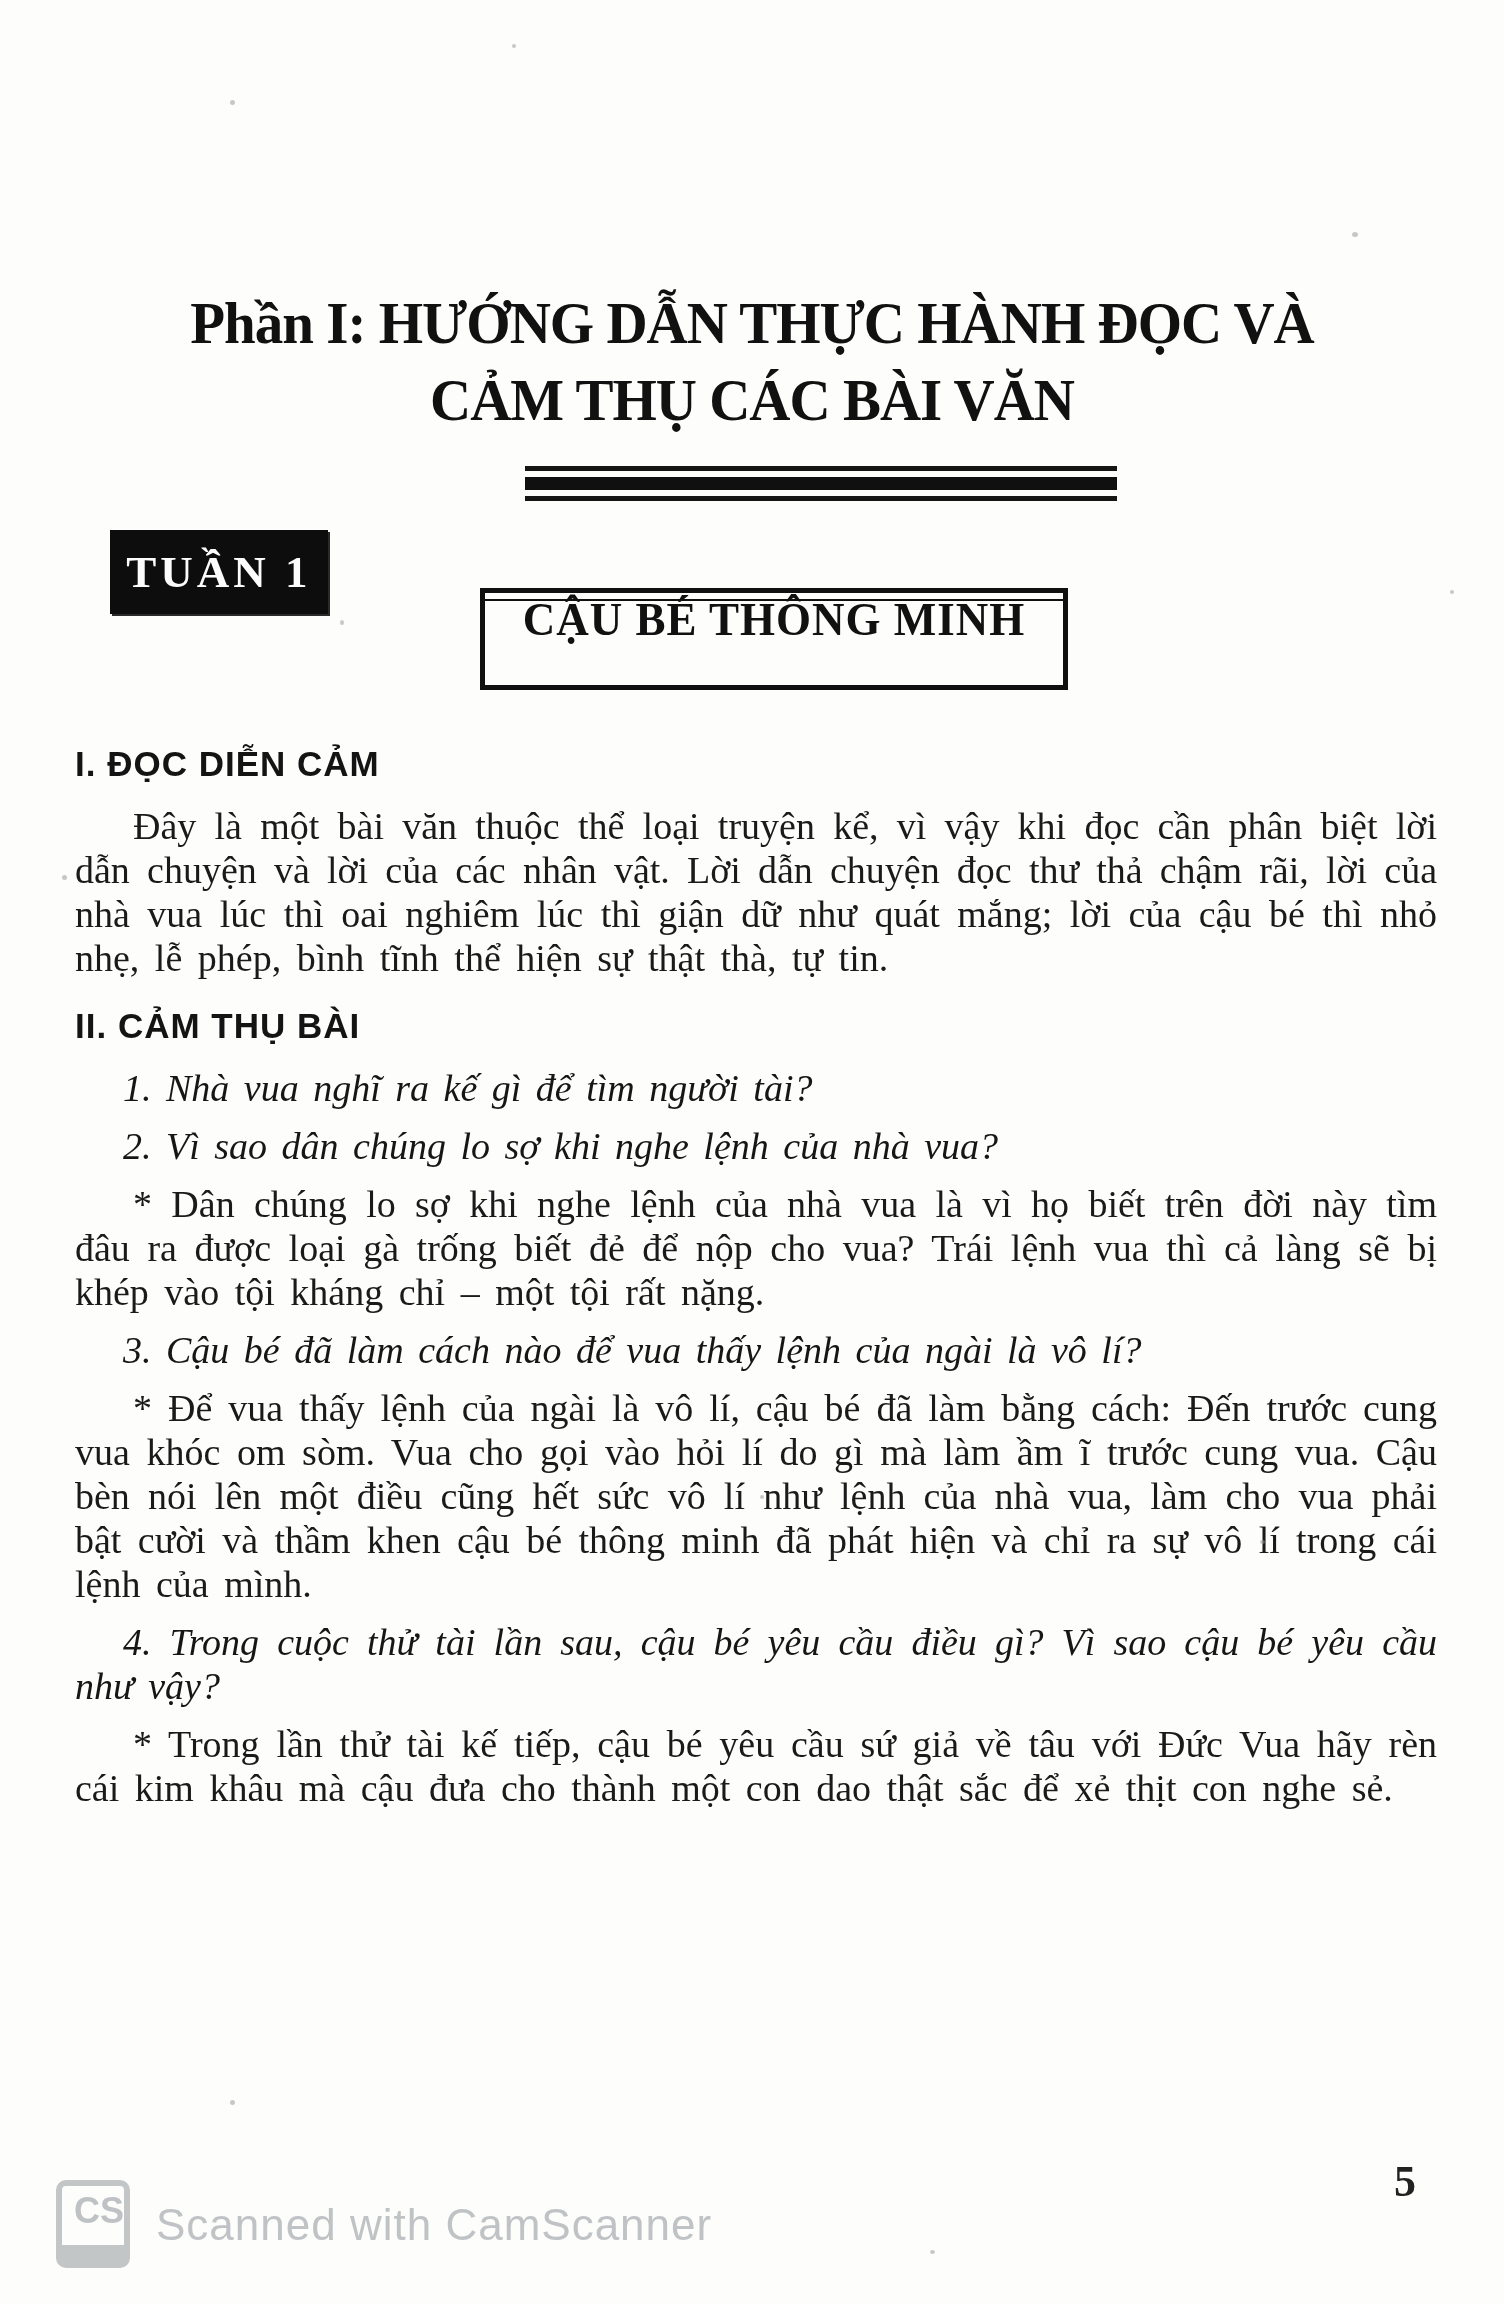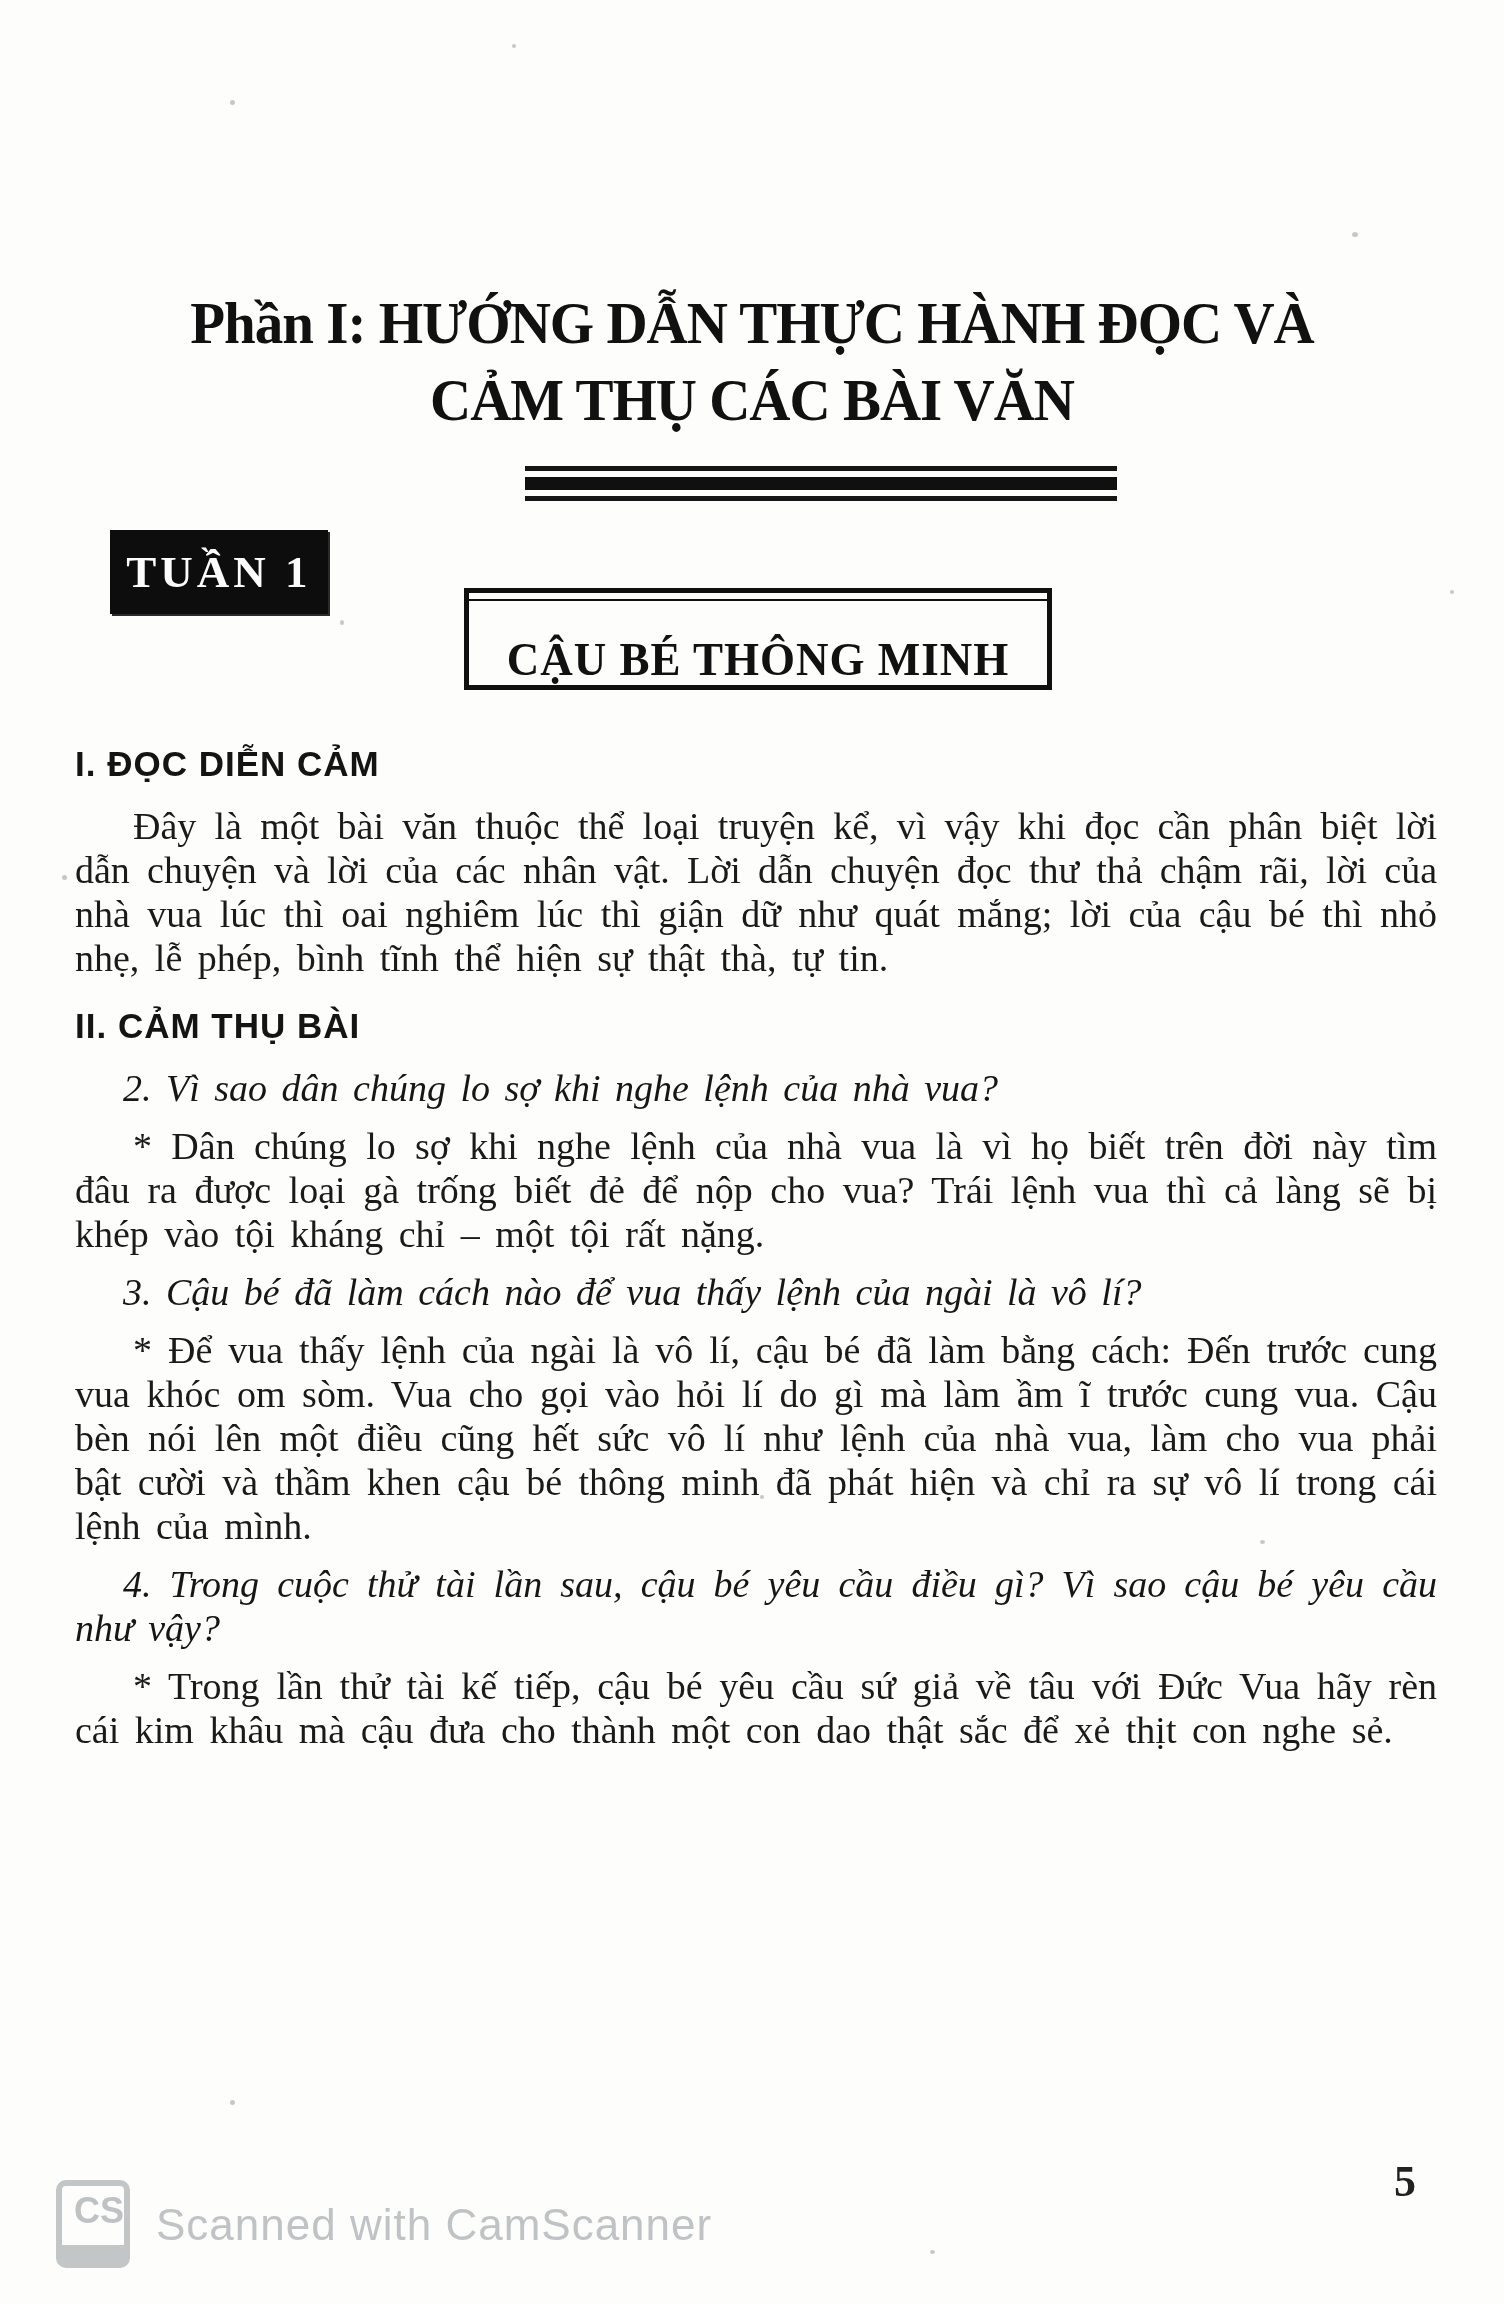--- a/index.html
+++ b/index.html
@@ -13,23 +13,23 @@
   
   .divider{position:absolute;left:525px;top:466px;width:592px;}
   .divider .thin{height:5px;background:#151515;}
   .divider .thick{height:13px;background:#101010;margin:6px 0;}
 
   
   .week-badge{position:absolute;left:110px;top:530px;width:218px;height:84px;background:#0d0d0d;
     color:#fcfcfc;font-weight:bold;font-size:45px;letter-spacing:4px;text-align:center;line-height:84px;
     box-shadow:2px 2px 0 #2a2a2a;}
   
-  .lesson-box{position:absolute;left:464px;top:588px;width:578px;height:92px;border:5px solid #101010;
+  .lesson-box{position:absolute;left:480px;top:588px;width:578px;height:92px;border:5px solid #101010;
     box-shadow:inset 0 6px 0 #fdfdfc, inset 0 8px 0 #101010;
-    display:flex;align-items:flex-end;justify-content:center;}
+    display:flex;align-items:flex-start;justify-content:center;}
   .lesson-box span{font-weight:bold;font-size:45px;letter-spacing:1px;color:#111;transform:scaleY(1.05);}
 
   
   .content{position:absolute;left:75px;top:742px;width:1362px;}
   .sec-heading{font-family:"Liberation Sans",sans-serif;font-weight:bold;font-size:35px;line-height:44px;
     letter-spacing:1px;color:#141414;margin:0 0 18px 0;}
   .sec-heading.second{margin-top:24px;}
   .body-par{font-size:38px;line-height:44px;text-align:justify;text-justify:inter-word;word-spacing:6px;
     margin:0 0 14px 0;color:#1a1a1a;}
   .indent{text-indent:58px;}
@@ -73,20 +73,21 @@
   <div class="lesson-box">
     <span>CẬU BÉ THÔNG MINH</span>
   </div>
 
   <div class="content">
     <div class="sec-heading">I. ĐỌC DIỄN CẢM</div>
     <p class="body-par indent">Đây là một bài văn thuộc thể loại truyện kể, vì vậy khi đọc cần phân biệt lời dẫn chuyện và lời của các nhân vật. Lời dẫn chuyện đọc thư thả chậm rãi, lời của nhà vua lúc thì oai nghiêm lúc thì giận dữ như quát mắng; lời của cậu bé thì nhỏ nhẹ, lễ phép, bình tĩnh thể hiện sự thật thà, tự tin.</p>
 
     <div class="sec-heading second">II. CẢM THỤ BÀI</div>
 
+    <p class="question">1. Nhà vua nghĩ ra kế gì để tìm người tài?</p>
 
     <p class="question">2. Vì sao dân chúng lo sợ khi nghe lệnh của nhà vua?</p>
     <p class="body-par indent">* Dân chúng lo sợ khi nghe lệnh của nhà vua là vì họ biết trên đời này tìm đâu ra được loại gà trống biết đẻ để nộp cho vua? Trái lệnh vua thì cả làng sẽ bị khép vào tội kháng chỉ – một tội rất nặng.</p>
 
     <p class="question">3. Cậu bé đã làm cách nào để vua thấy lệnh của ngài là vô lí?</p>
     <p class="body-par indent">* Để vua thấy lệnh của ngài là vô lí, cậu bé đã làm bằng cách: Đến trước cung vua khóc om sòm. Vua cho gọi vào hỏi lí do gì mà làm ầm ĩ trước cung vua. Cậu bèn nói lên một điều cũng hết sức vô lí như lệnh của nhà vua, làm cho vua phải bật cười và thầm khen cậu bé thông minh đã phát hiện và chỉ ra sự vô lí trong cái lệnh của mình.</p>
 
     <p class="question">4. Trong cuộc thử tài lần sau, cậu bé yêu cầu điều gì? Vì sao cậu bé yêu cầu như vậy?</p>
     <p class="body-par indent">* Trong lần thử tài kế tiếp, cậu bé yêu cầu sứ giả về tâu với Đức Vua hãy rèn cái kim khâu mà cậu đưa cho thành một con dao thật sắc để xẻ thịt con nghe sẻ.</p>
   </div>

